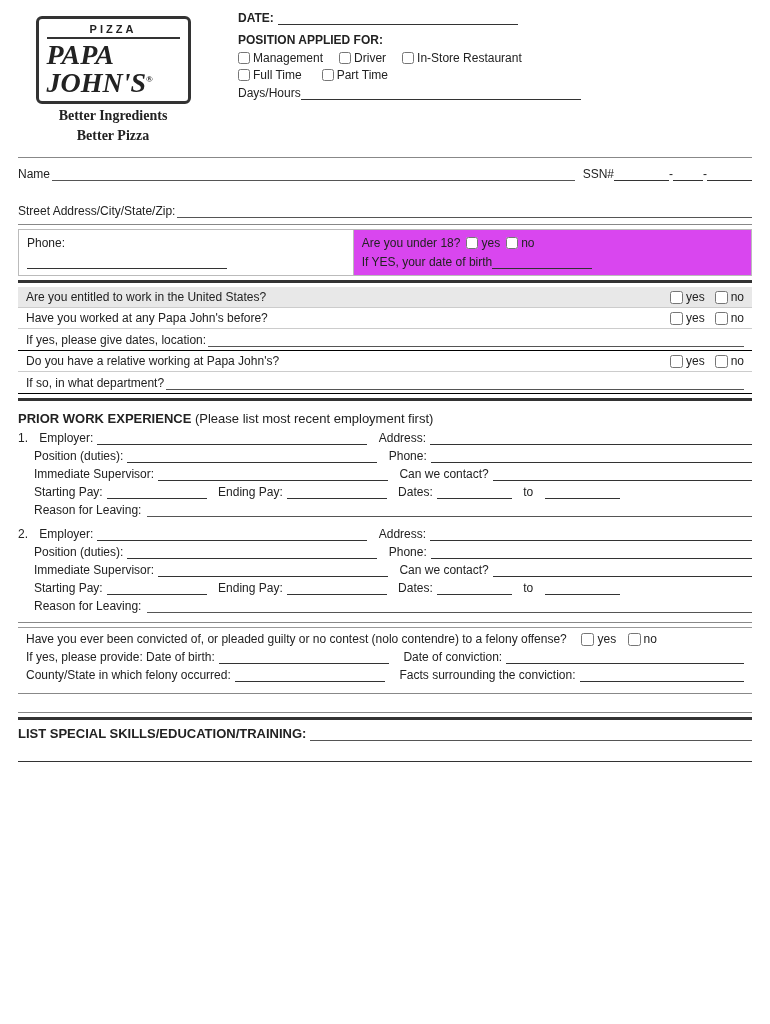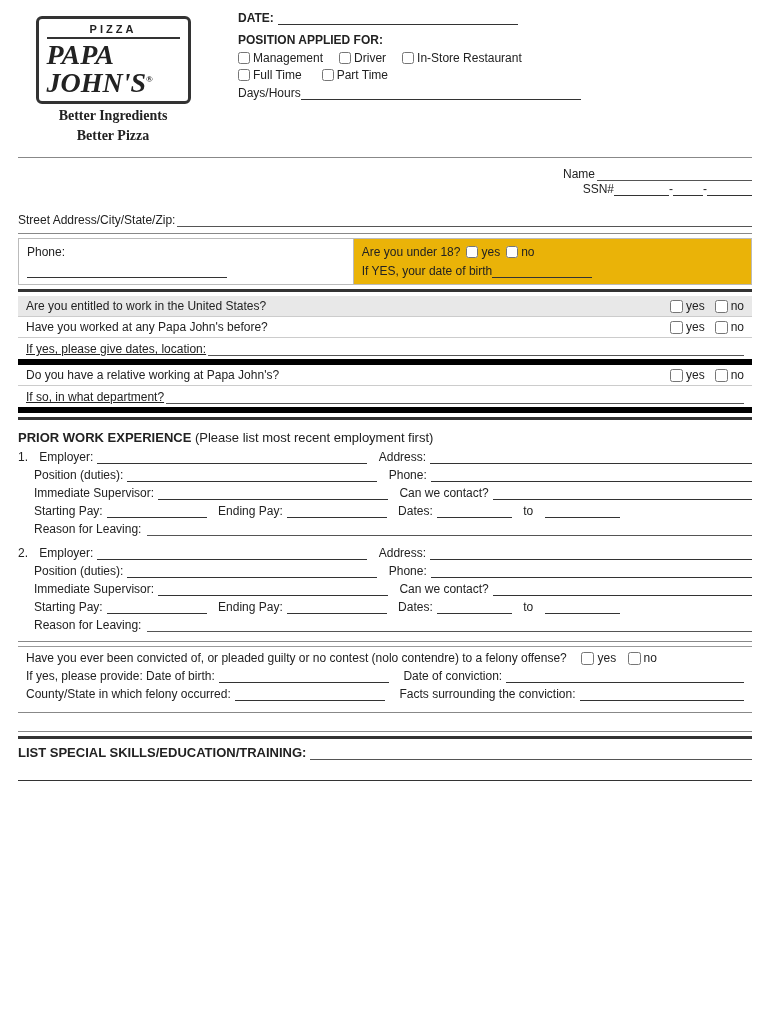--- a/index.html
+++ b/index.html
@@ -116,22 +116,21 @@
       outline: none;
       background: transparent;
       font-size: 12px;
       font-family: Arial, sans-serif;
       margin-left: 2px;
     }
 
     .name-ssn-row {
       display: flex;
       align-items: flex-end;
-      margin-bottom: 12px;
-      flex-direction: column;
+      margin-bottom: 18px;
     }
     .name-ssn-row .name-part {
       display: flex;
       align-items: flex-end;
       flex: 1;
     }
     .name-ssn-row .ssn-part {
       display: flex;
       align-items: flex-end;
       white-space: nowrap;
@@ -150,21 +149,21 @@
       border: 1px solid #bbb;
     }
     .phone-col {
       flex: 1;
       padding: 6px 8px;
       border-right: 1px solid #bbb;
     }
     .age-col {
       flex: 1.2;
       padding: 6px 8px;
-      background: #eab308;
+      background: #d946ef;
     }
     .age-col .age-row {
       display: flex;
       align-items: center;
       margin-bottom: 4px;
       font-size: 12px;
       gap: 6px;
     }
     .age-col .dob-row {
       display: flex;
@@ -191,25 +190,24 @@
       white-space: nowrap;
     }
     .yes-no-answer {
       display: flex;
       align-items: center;
       gap: 3px;
     }
 
     .details-row {
       padding: 3px 8px;
-      border-bottom: 6px solid #000000;
-      font-size: 12px;
-      display: flex;
-      align-items: flex-end;
-      text-decoration: underline;
+      border-bottom: 1px solid #000000;
+      font-size: 12px;
+      display: flex;
+      align-items: flex-end;
     }
     .details-row label {
       white-space: nowrap;
     }
 
     .prior-work-header {
       padding: 6px 0 2px 0;
       font-size: 13px;
       margin-top: 4px;
     }

